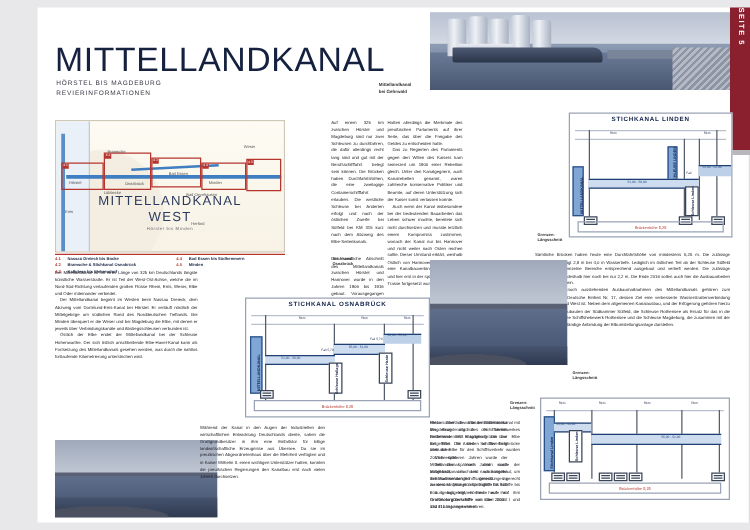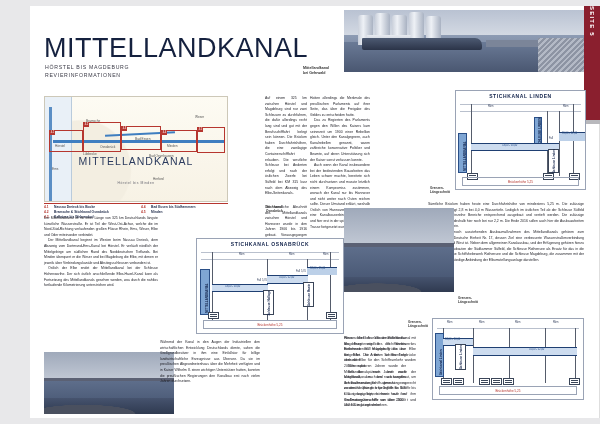--- a/index.html
+++ b/index.html
@@ -225,20 +225,21 @@
     <div class="map-lbl" style="left:55px;top:48px;">Osnabrück</div>
     <div class="map-lbl" style="left:90px;top:40px;">Bad Essen</div>
     <div class="map-lbl" style="left:122px;top:47px;">Minden</div>
     <div class="map-lbl" style="left:104px;top:57px;">Bad Oeynhausen</div>
     <div class="map-lbl" style="left:108px;top:80px;">Herford</div>
     <div class="map-lbl" style="left:38px;top:55px;">Lübbecke</div>
     <div class="map-lbl" style="left:7px;top:70px;">Ems</div>
     <div class="map-lbl" style="left:150px;top:18px;">Weser</div>
 
     <div class="map-title">MITTELLANDKANAL</div>
+    <div class="map-title2">WEST</div>
     <div class="map-sub">Hörstel bis Minden</div>
   </div>
   <div class="map-legend-rule"></div>
   <div class="map-legend">
     <div class="col">
       <div class="leg-row">
         <span class="leg-num">4.1</span>
         <span class="leg-txt">Nassau Dreieck bis Bocke</span>
       </div>
       <div class="leg-row">

